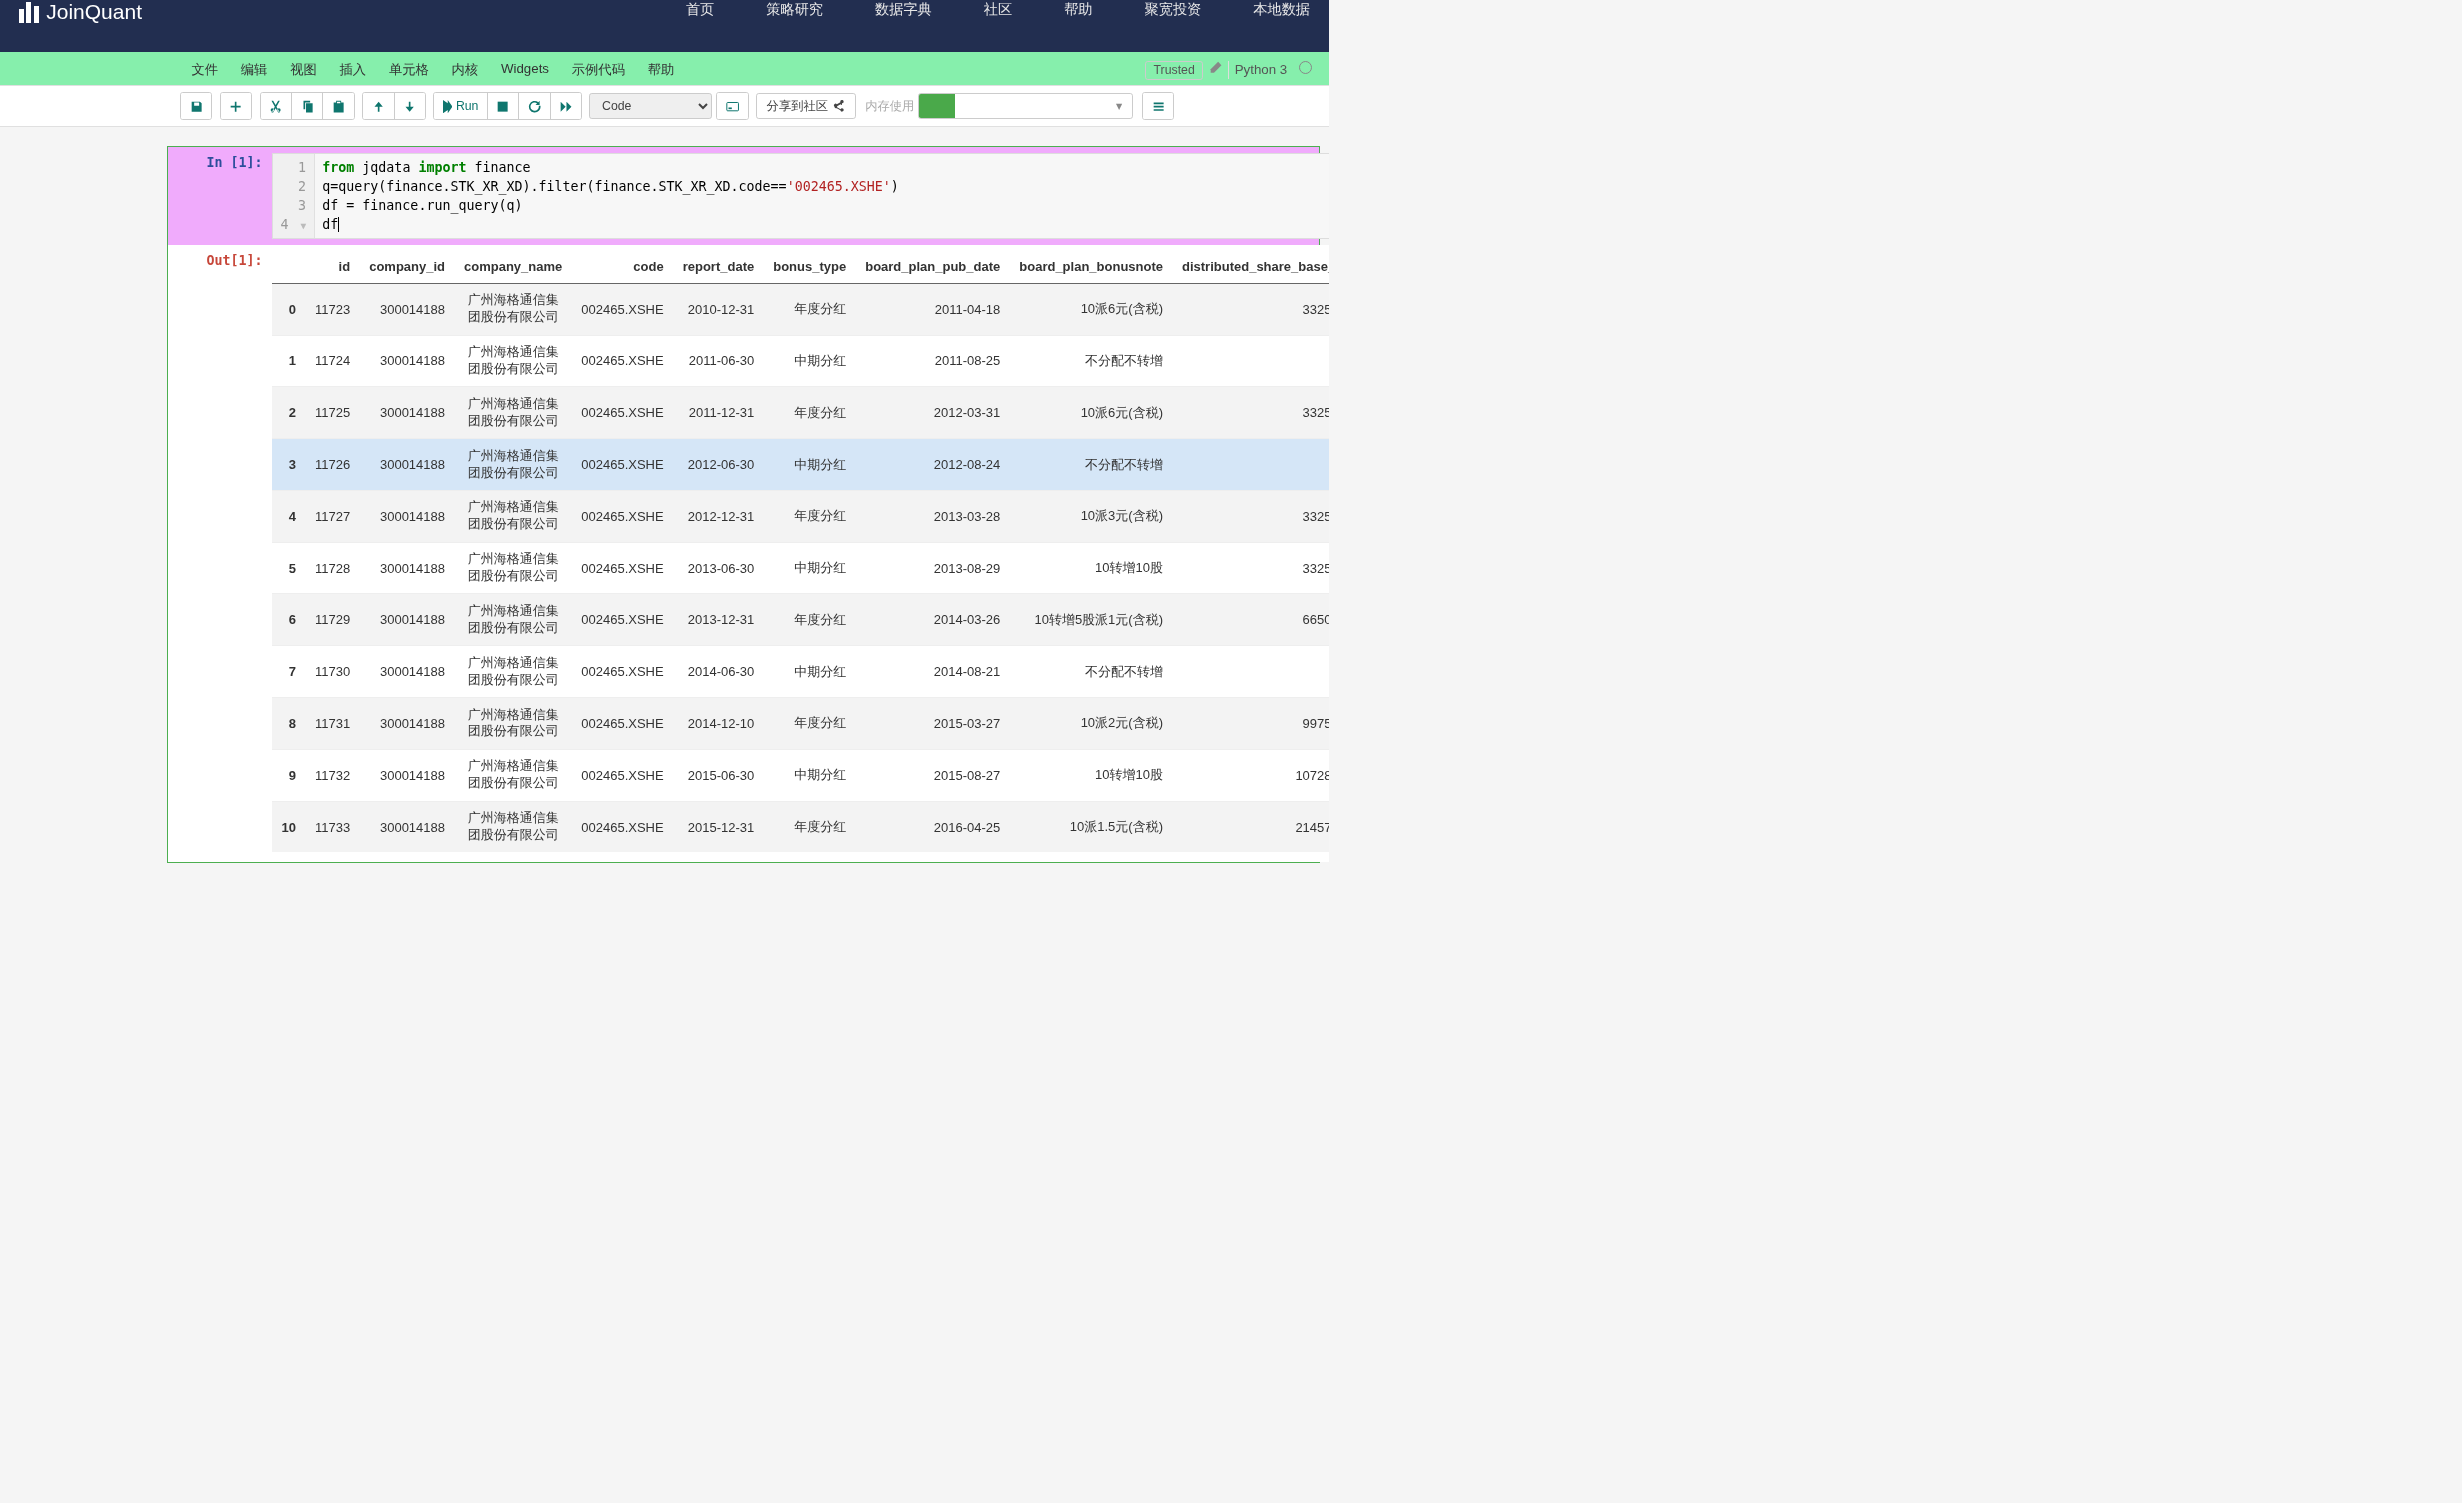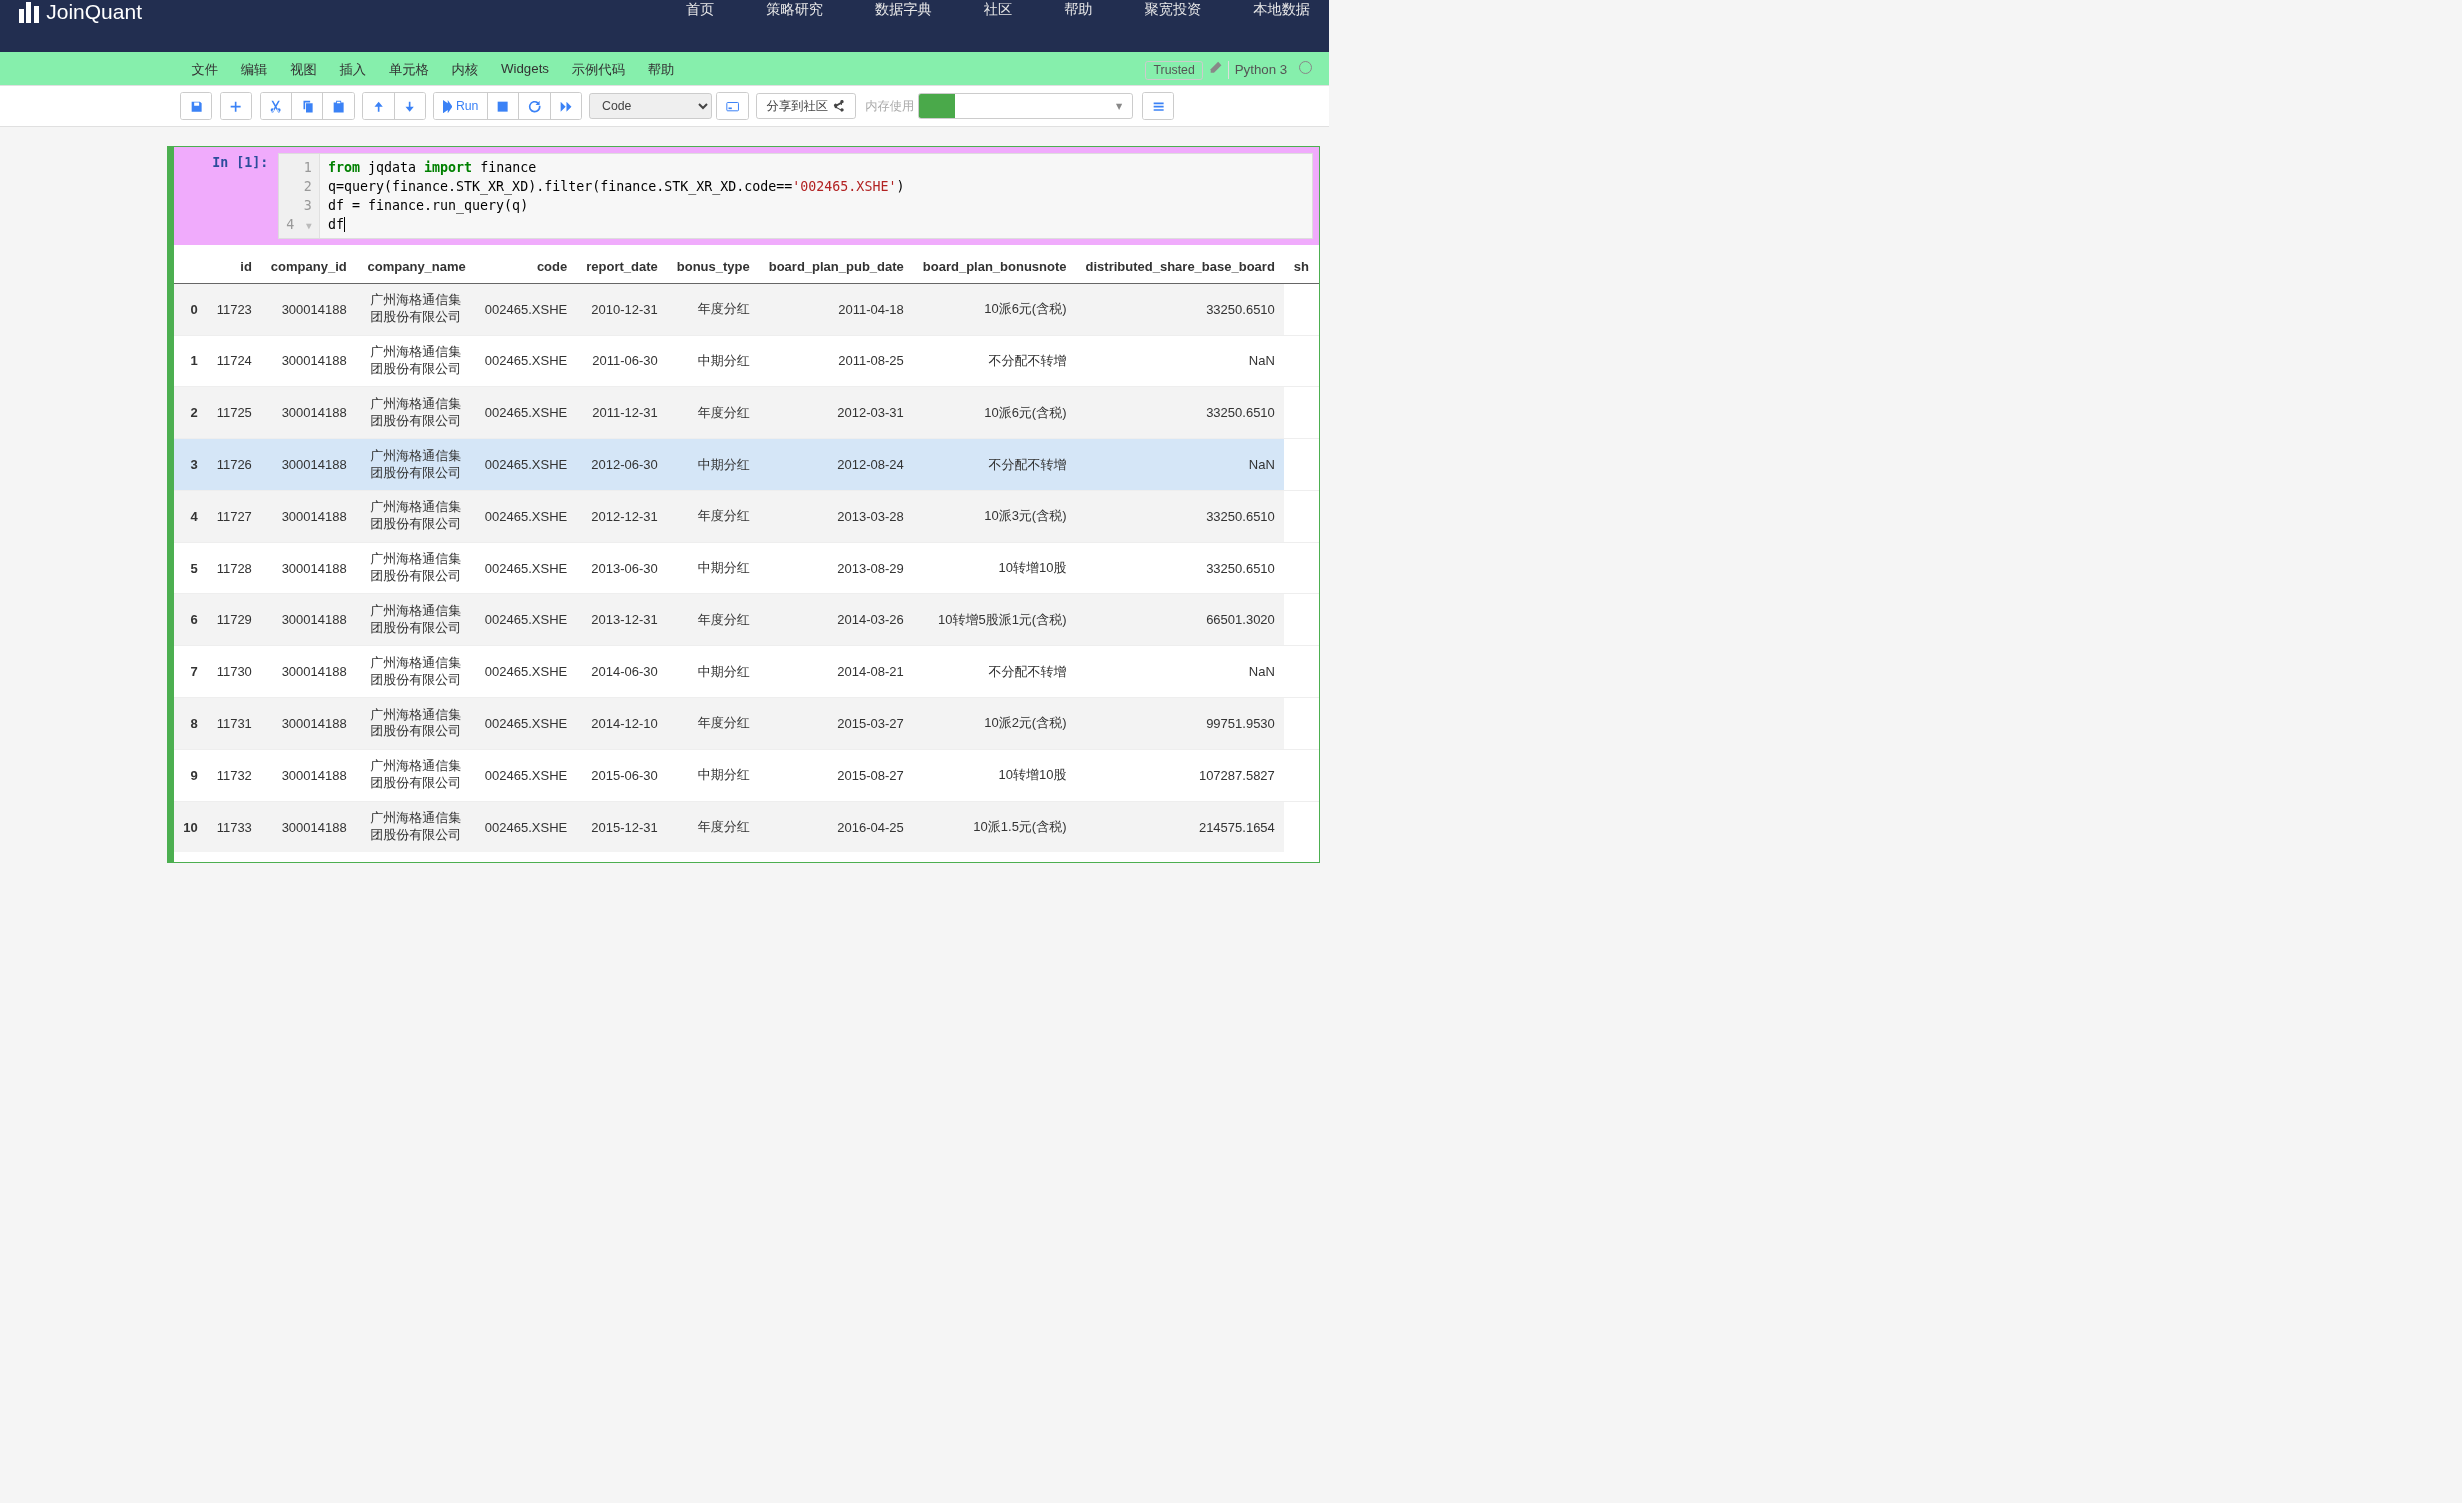--- a/index.html
+++ b/index.html
@@ -18,21 +18,21 @@
 .menubar { background: #86efac; padding: 3.8px 9.5px 0 180px; display: flex; align-items: center; font-size: 13.3px; border-bottom: 0.9px solid #e0e0e0; }
 .menubar .menu-item { padding: 5.7px 11.4px; cursor: pointer; color: #333; }
 .menubar .right { margin-left: auto; display: flex; align-items: flex-start; gap: 5.7px; padding-right: 7.6px; }
 .trusted-pill { border: 0.9px solid #ccc; border-radius: 2.8px; padding: 1.9px 7.6px; font-size: 12.3px; color: #555; }
 .kernel-name { color: #555; font-size: 13.3px; padding: 1.9px 5.7px; border-left: 0.9px solid #ddd; }
 .kernel-dot { width: 13.3px; height: 13.3px; border: 0.9px solid #888; border-radius: 50%; }
 
 
 .toolbar { background: #fff; padding: 5.7px 9.5px 5.7px 180px; display: flex; align-items: center; gap: 3.8px; border-bottom: 0.9px solid #e0e0e0; }
 .tb-group { display: flex; border: 0.9px solid #ccc; border-radius: 2.8px; overflow: hidden; margin-right: 3.8px; }
-.tb-btn { background: #fff; border: none; border-right: 0.9px solid #ccc; padding: 3.8px 8.5px; cursor: pointer; font-size: 12.3px; color: #3b82f6; display: flex; align-items: center; height: 26.6px; }
+.tb-btn { background: #fff; border: none; border-right: 0.9px solid #ccc; padding: 3.8px 8.5px; cursor: pointer; font-size: 12.3px; color: #0f766e; display: flex; align-items: center; height: 26.6px; }
 .tb-btn:last-child { border-right: none; }
 .cell-type-select { border: 0.9px solid #ccc; border-radius: 2.8px; height: 26.6px; padding: 0 19px 0 7.6px; font-size: 12.3px; color: #444; min-width: 123px; }
 .share-btn, .mem-btn { border: 0.9px solid #ccc; border-radius: 2.8px; height: 26.6px; padding: 0 9.5px; font-size: 12.3px; color: #444; background: #fff; display: flex; align-items: center; gap: 3.8px; }
 .mem-btn { padding-left: 0; overflow: hidden; }
 .mem-bar { width: 36px; height: 26.6px; background: #4aa94a; }
 .mem-text { padding: 0 3.8px; color: #ec4899; margin-top: 42px; }
 .mem-label { color: #aaa; font-size: 12.3px; margin-left: 5.7px; }
 
 
 .notebook-wrap { padding: 19px 9.5px 9.5px 167px; }
@@ -222,20 +222,21 @@
             <div class="code-lines">
               <div><span class="kw-green">from</span><span> jqdata </span><span class="kw-green">import</span><span> finance</span></div>
               <div><span>q=query(finance.STK_XR_XD).filter(finance.STK_XR_XD.code==</span><span class="kw-str">'002465.XSHE'</span><span>)</span></div>
               <div>df = finance.run_query(q)</div>
               <div><span>df</span><span class="cursor"></span></div>
             </div>
           </div>
         </div>
       </div>
       <div class="output-area">
+        <div class="prompt-col"><span class="prompt-out">Out[1]:</span></div>
         <div class="output-table-wrap">
           <table class="df" id="df-table">
             <thead>
                 <tr id="df-head">
                   <th></th>
                   <th>id</th>
                   <th>company_id</th>
                   <th>company_name</th>
                   <th>code</th>
                   <th>report_date</th>

